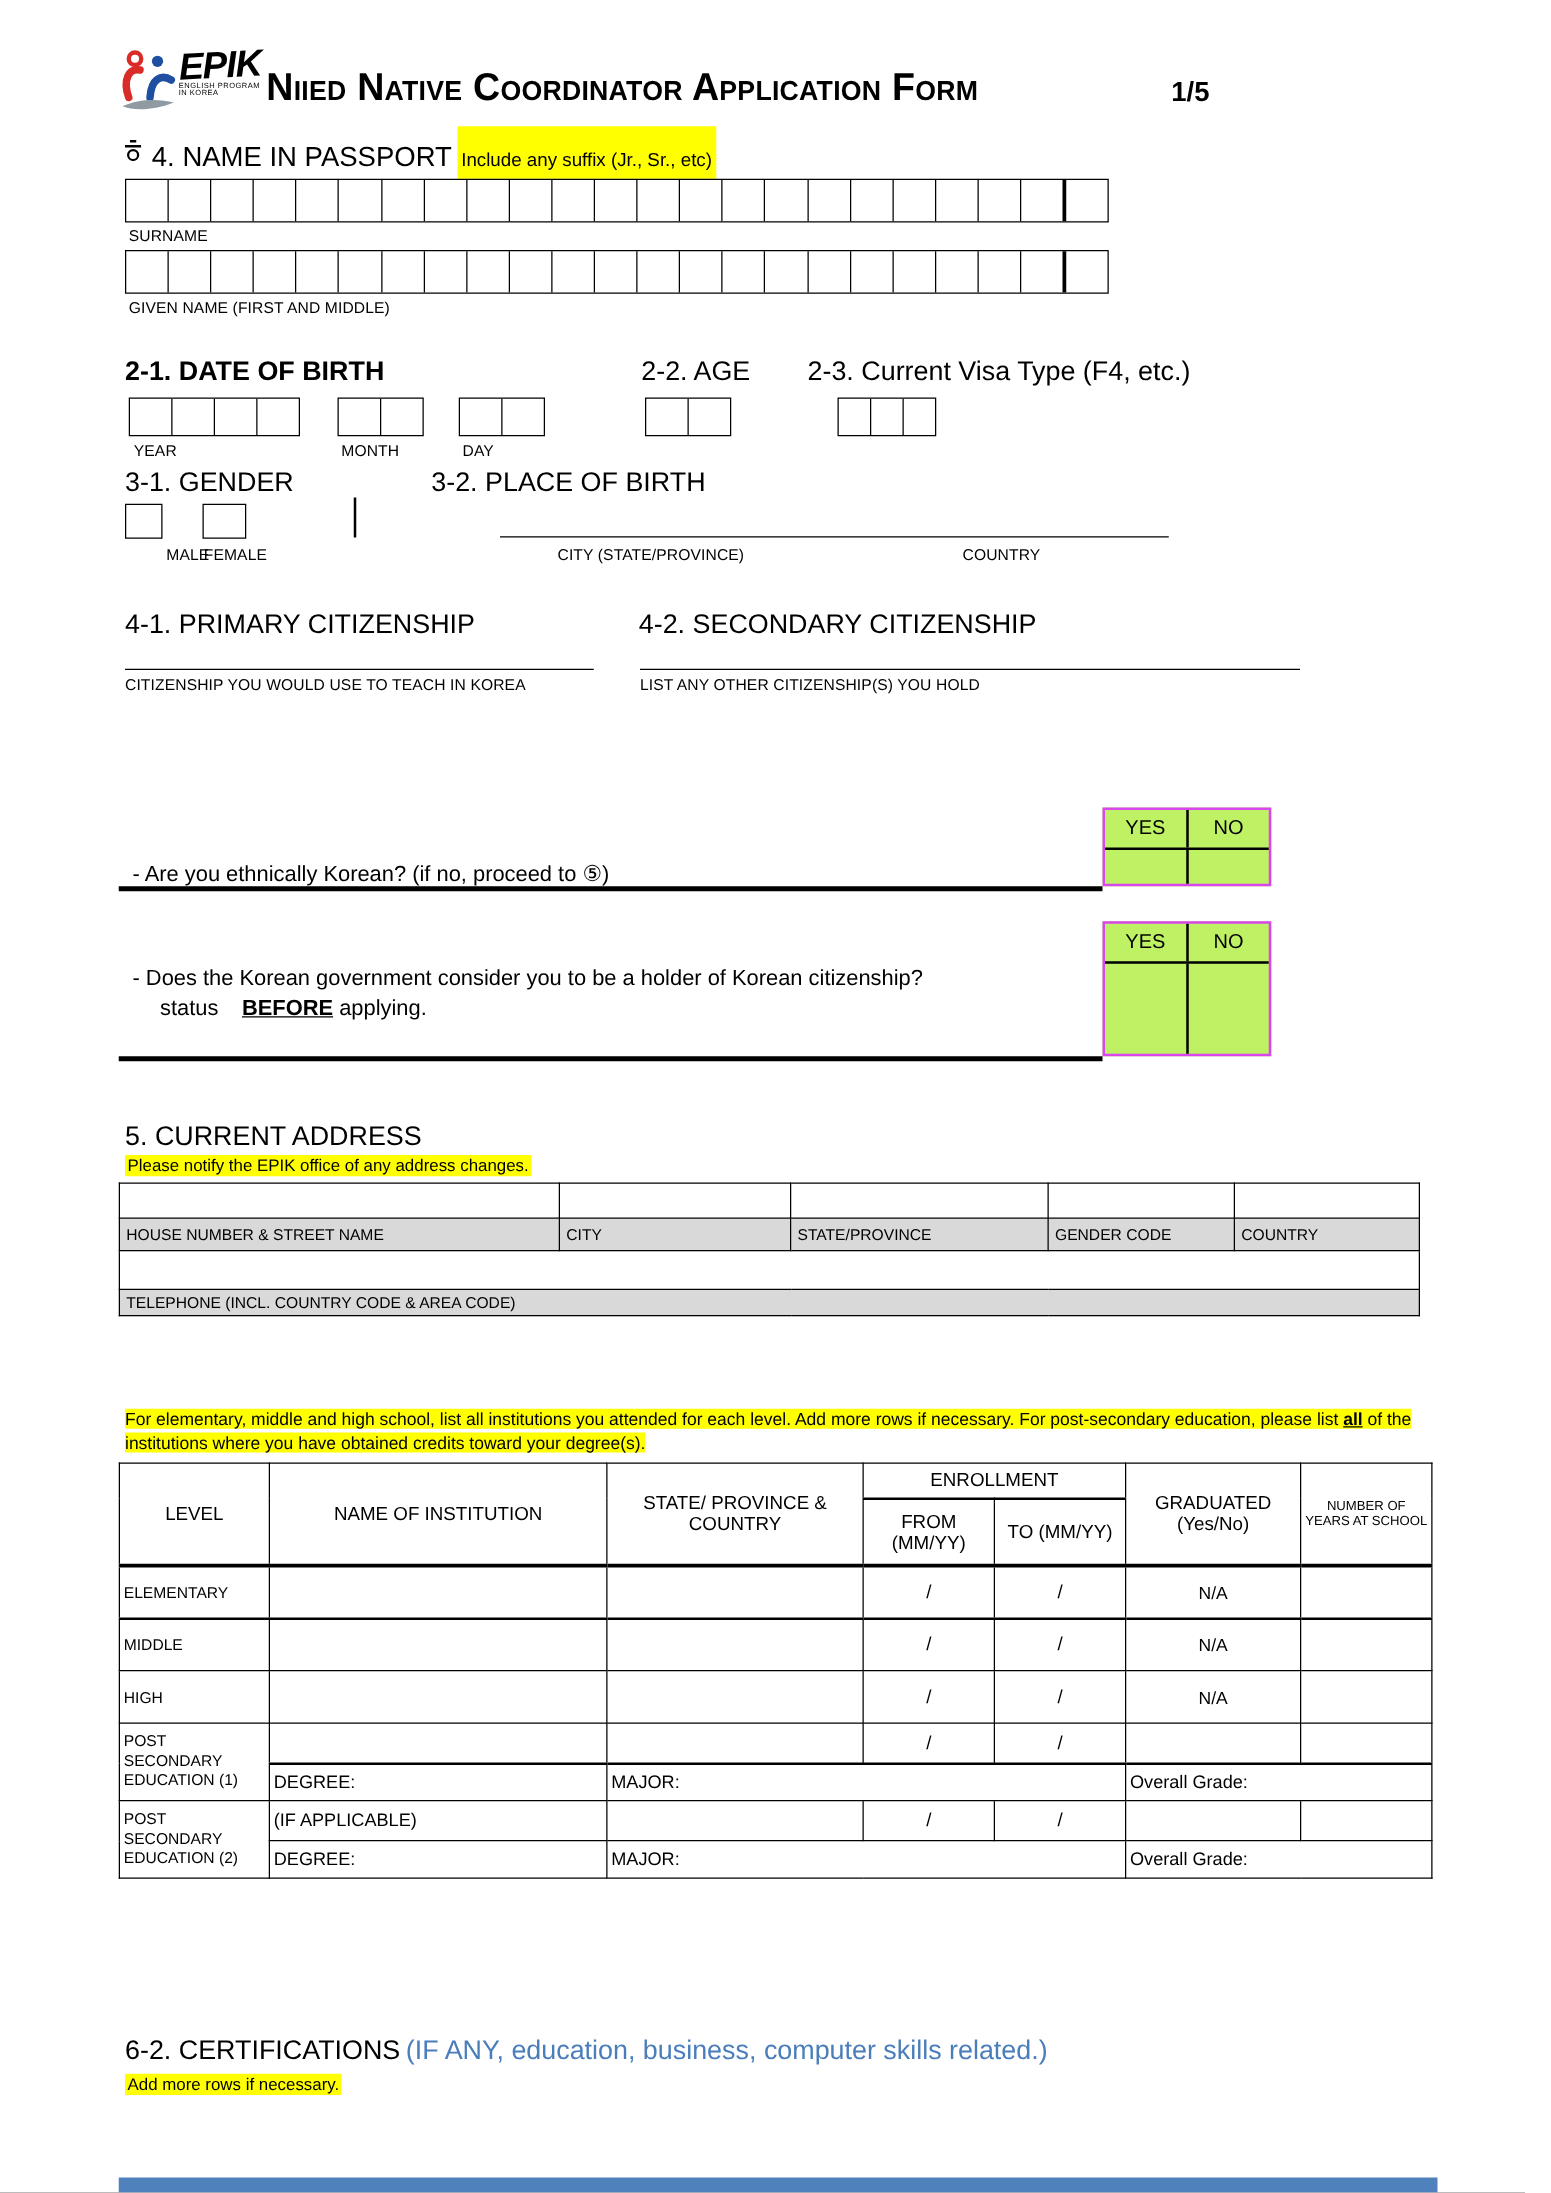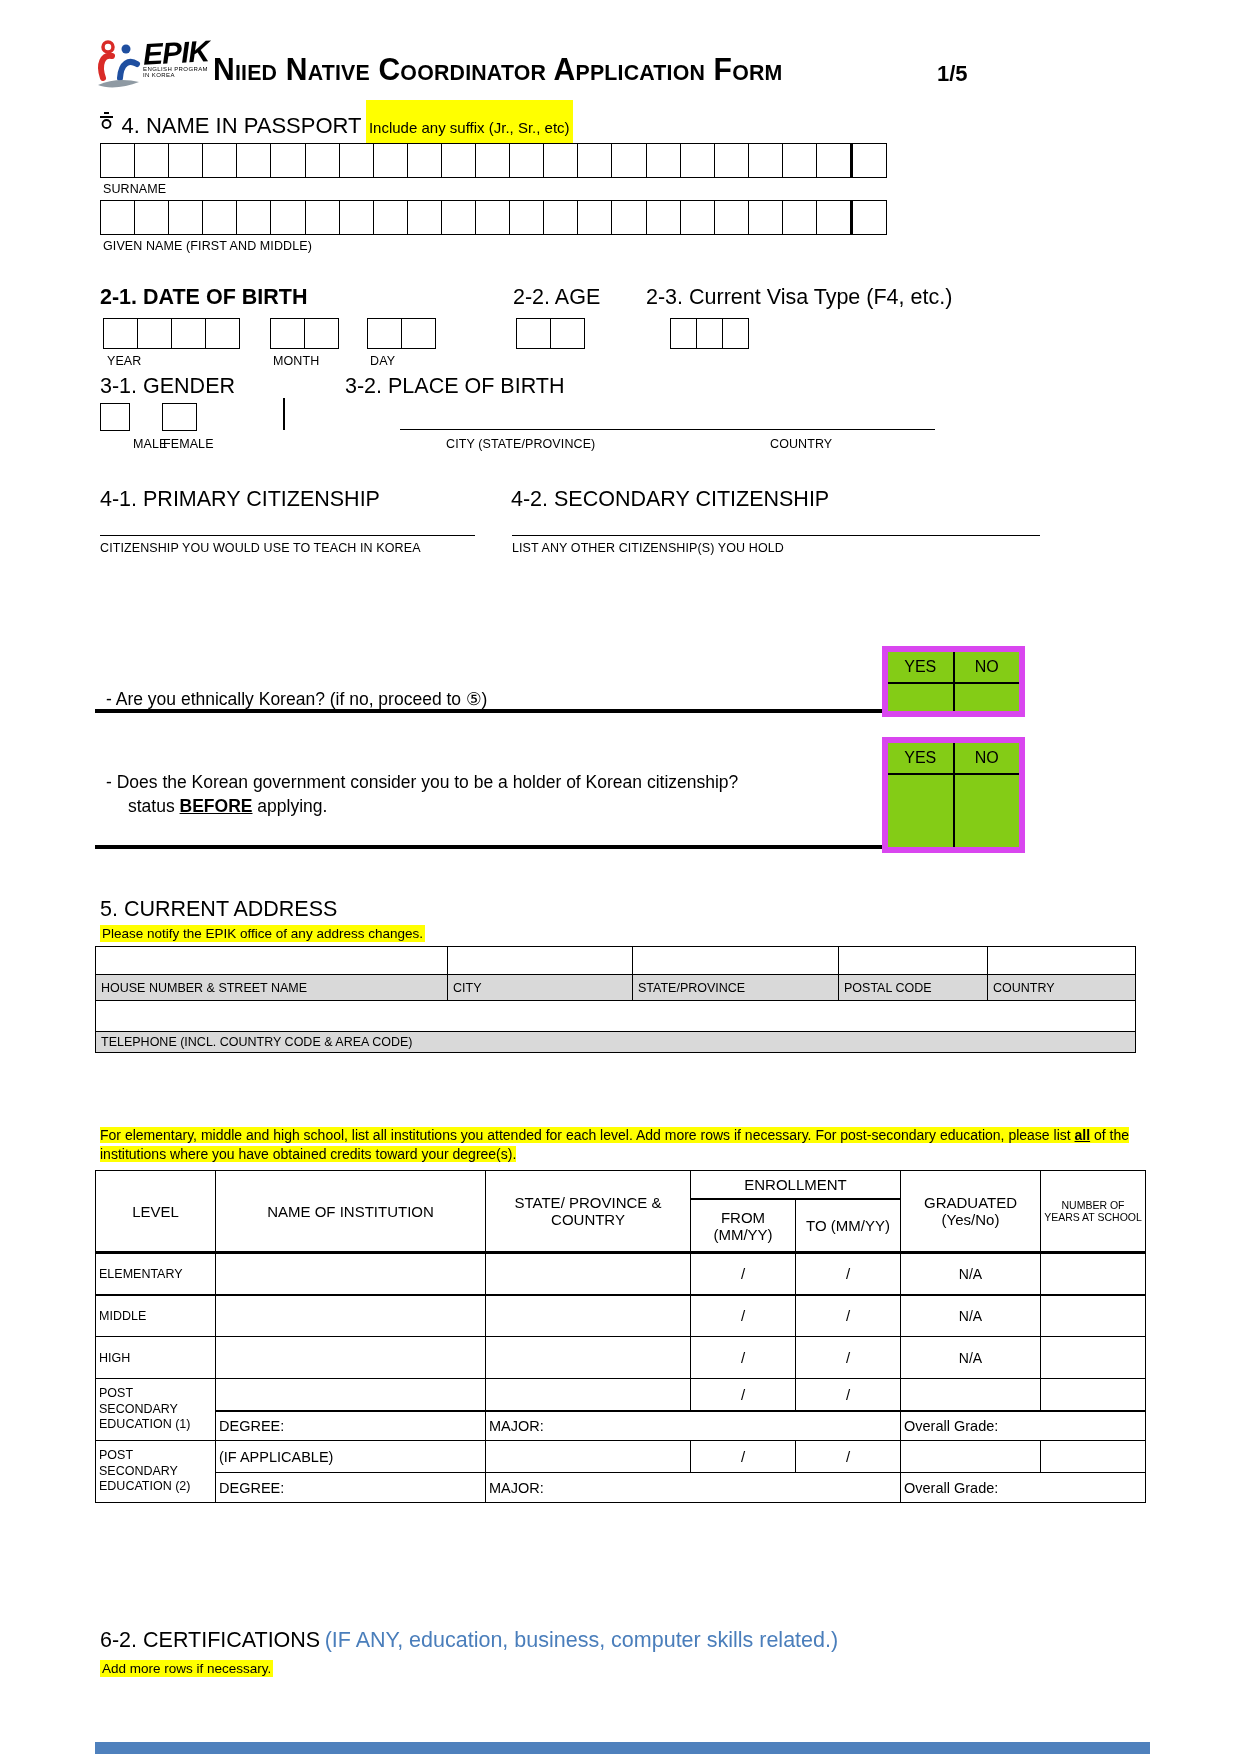--- a/index.html
+++ b/index.html
@@ -33,21 +33,21 @@
   .boxgroup .cell:first-child { border-left:none; }
   .boxgroup.narrow .cell { width:25px; }
 
   .checkbox { border:1.5px solid #000; background:#fff; }
 
   .field-line { border-bottom:1.5px solid #000; }
 
   .thickline { background:#000; height:4px; }
 
   
-  .yesno { border:6px solid #d946ef; width:131px; background:#84cc16; }
+  .yesno { border:2px solid #d946ef; width:131px; background:#bef264; }
   .yn-head { display:flex; border-bottom:2px solid #000; }
   .yn-head > div { flex:1; text-align:center; font-size:16px; line-height:30px; }
   .yn-head > div + div { border-left:2px solid #000; }
   .yn-body { display:flex; }
   .yn-body > div { flex:1; }
   .yn-body > div + div { border-left:2px solid #000; }
 
   .qtext { font-size:17.5px; line-height:24px; }
   .qtext .indent { padding-left:22px; }
   .clip1 { height:22px; overflow:hidden; }
@@ -245,21 +245,21 @@
       <div>NO</div>
     </div>
     <div class="yn-body" style="height:72px;">
       <div></div>
       <div></div>
     </div>
   </div>
 
   <div class="abs qtext" style="left:106px; top:770px; width:775px;">
     <div>- Does the Korean government consider you to be a holder of Korean citizenship?</div>
-    <div class="indent"><span>status </span><b style="text-decoration:underline;">BEFORE</b><span> applying.</span></div>
+    <div class="indent"><span>status </span><b style="text-decoration:underline;margin-left:14px;">BEFORE</b><span> applying.</span></div>
   </div>
   <div class="abs thickline" style="left:95px; top:845px; width:787px;"></div>
 
   <div class="abs heading" style="left:100px; top:897px;">5. CURRENT ADDRESS</div>
   <div class="abs" style="left:100px; top:924px;">
     <span class="hl" style="font-size:13.5px; padding:1px 2px;">Please notify the EPIK office of any address changes.</span>
   </div>
 
   <table class="addr abs" style="left:95px; top:946px;">
     <colgroup>
@@ -274,21 +274,21 @@
       <td></td>
       <td></td>
       <td></td>
       <td></td>
       <td></td>
     </tr>
     <tr class="r-label">
       <td>HOUSE NUMBER &amp; STREET NAME</td>
       <td>CITY</td>
       <td>STATE/PROVINCE</td>
-      <td>POSTAL CODE</td>
+      <td>GENDER CODE</td>
       <td>COUNTRY</td>
     </tr>
     <tr class="r-input2">
       <td colspan="5"></td>
     </tr>
     <tr class="r-tel">
       <td colspan="5">TELEPHONE (INCL. COUNTRY CODE &amp; AREA CODE)</td>
     </tr>
   </tbody>
     </table>

